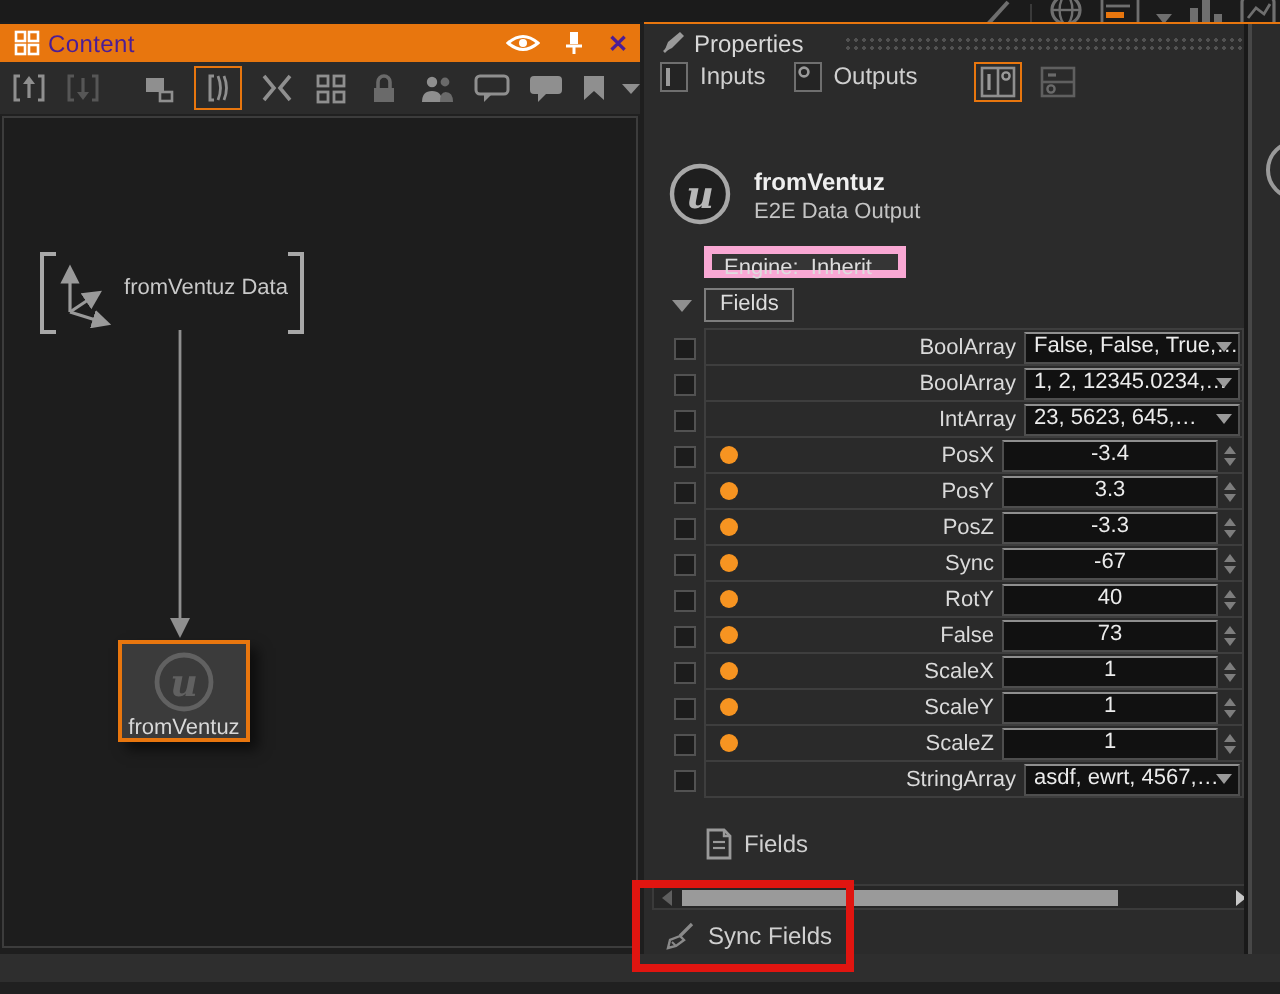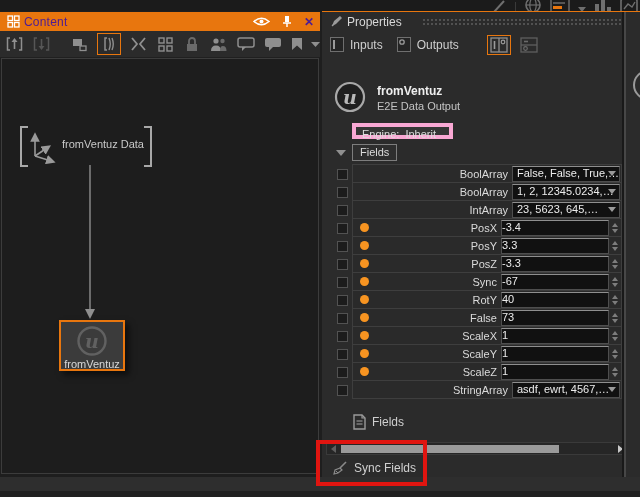--- a/index.html
+++ b/index.html
@@ -39,21 +39,21 @@
             display:flex;flex-direction:column;align-items:center;}
   #node-dst .lbl{font-size:11px;color:#d8d8d8;margin-top:1px;}
 
   
   #props{left:322px;top:12px;width:318px;height:465px;background:#2b2b2b;}
   #props-topline{left:322px;top:11px;width:318px;height:2px;background:var(--accent);}
   #props-titlebar{left:0;top:0;width:318px;height:19px;display:flex;align-items:center;}
   #props-titlebar .title{font-size:12px;color:#d8d8d8;margin-left:4px;}
   .dots{background-image:radial-gradient(#515151 .8px,transparent .9px);background-size:4px 4px;}
   #title-dots{left:100px;top:6px;right:14px;height:9px;}
-  #props-tabs{left:0;top:19px;width:318px;height:27px;display:flex;align-items:center;gap:6px;padding-left:8px;}
+  #props-tabs{left:0;top:19px;width:318px;height:27px;display:flex;gap:6px;padding-left:8px;}
   .tab-lbl{font-size:12px;color:#cfcfcf;margin-right:8px;}
   .mini-box{border:1px solid #6f6f6f;background:#242424;}
   .tab-icon-btn{width:24px;height:20px;display:flex;align-items:center;justify-content:center;}
   .tab-icon-btn.sel{border:1px solid var(--accent);}
 
   #props-body{left:0;top:46px;width:302px;height:419px;background:#2b2b2b;overflow:hidden;}
   #obj-logo{position:absolute;left:12px;top:23px;}
   #obj-name{position:absolute;left:55px;top:26px;font-size:12px;font-weight:bold;color:#efefef;}
   #obj-type{position:absolute;left:55px;top:42px;font-size:11px;color:#c4c4c4;}
   #engine-btn{position:absolute;left:30px;top:65px;width:101px;height:16px;background:#353535;
@@ -68,21 +68,21 @@
   .prow{display:flex;height:19px;margin-top:-1px;}
   .chk{width:11px;height:11px;margin:5px 0 0 7px;background:#1c1c1c;border:1px solid #525252;flex:none;}
   .prow-body{margin-left:4px;flex:1;display:flex;align-items:center;
              border:1px solid #3e3e3e;background:#2a2a2a;}
   .dot{width:9px;height:9px;border-radius:50%;background:var(--dot);margin-left:7px;flex:none;}
   .plabel{flex:1;text-align:right;font-size:11px;color:#dadada;padding-right:4px;
           white-space:nowrap;overflow:hidden;}
   .pval{flex:none;display:flex;height:16px;margin-right:1px;}
   .pvalue{position:relative;width:108px;background:#111111;border:1px solid #4e4e4e;
           border-top-color:#8f8f8f;color:#ececec;font-size:11px;line-height:13px;
-          white-space:nowrap;overflow:hidden;}
+          text-align:center;white-space:nowrap;overflow:hidden;}
   .spinner{width:11px;display:flex;flex-direction:column;justify-content:center;align-items:center;gap:2px;}
   .spin-up{width:0;height:0;border-left:3px solid transparent;border-right:3px solid transparent;border-bottom:4px solid #7d7d7d;}
   .spin-dn{width:0;height:0;border-left:3px solid transparent;border-right:3px solid transparent;border-top:4px solid #7d7d7d;}
   .dd-caret{position:absolute;right:3px;top:4px;width:0;height:0;display:none;
             border-left:4px solid transparent;border-right:4px solid transparent;border-top:5px solid #9a9a9a;}
   .prow.dropdown .pvalue{width:108px;text-align:left;padding-left:4px;padding-right:12px;}
   .prow.dropdown .dd-caret{display:block;}
 
   #fields-footer{position:absolute;left:30px;top:356px;display:flex;align-items:center;gap:5px;}
   #fields-footer .lbl{font-size:12px;color:#cfcfcf;}

